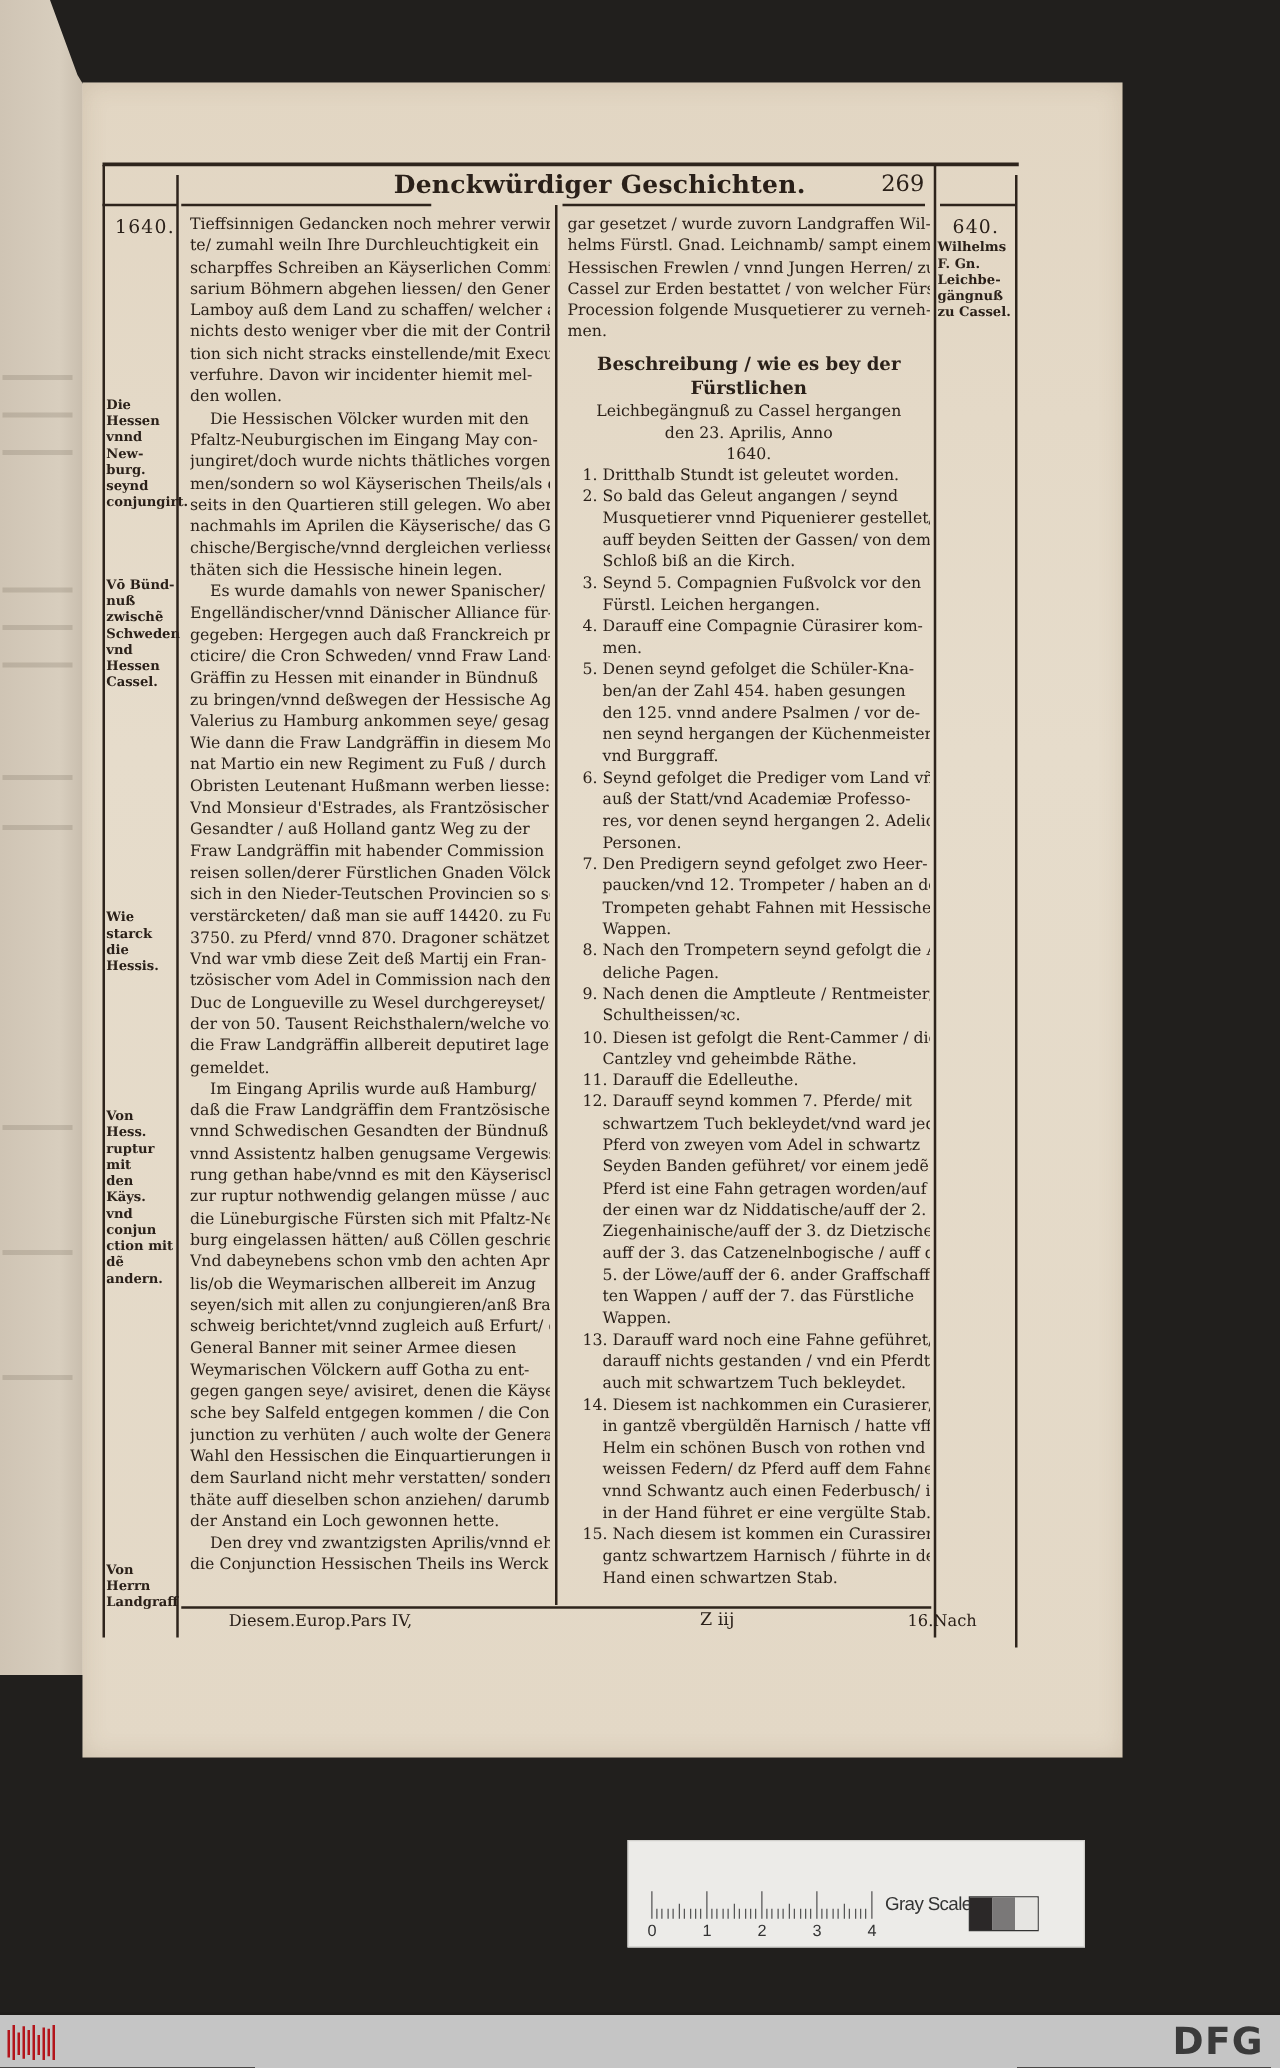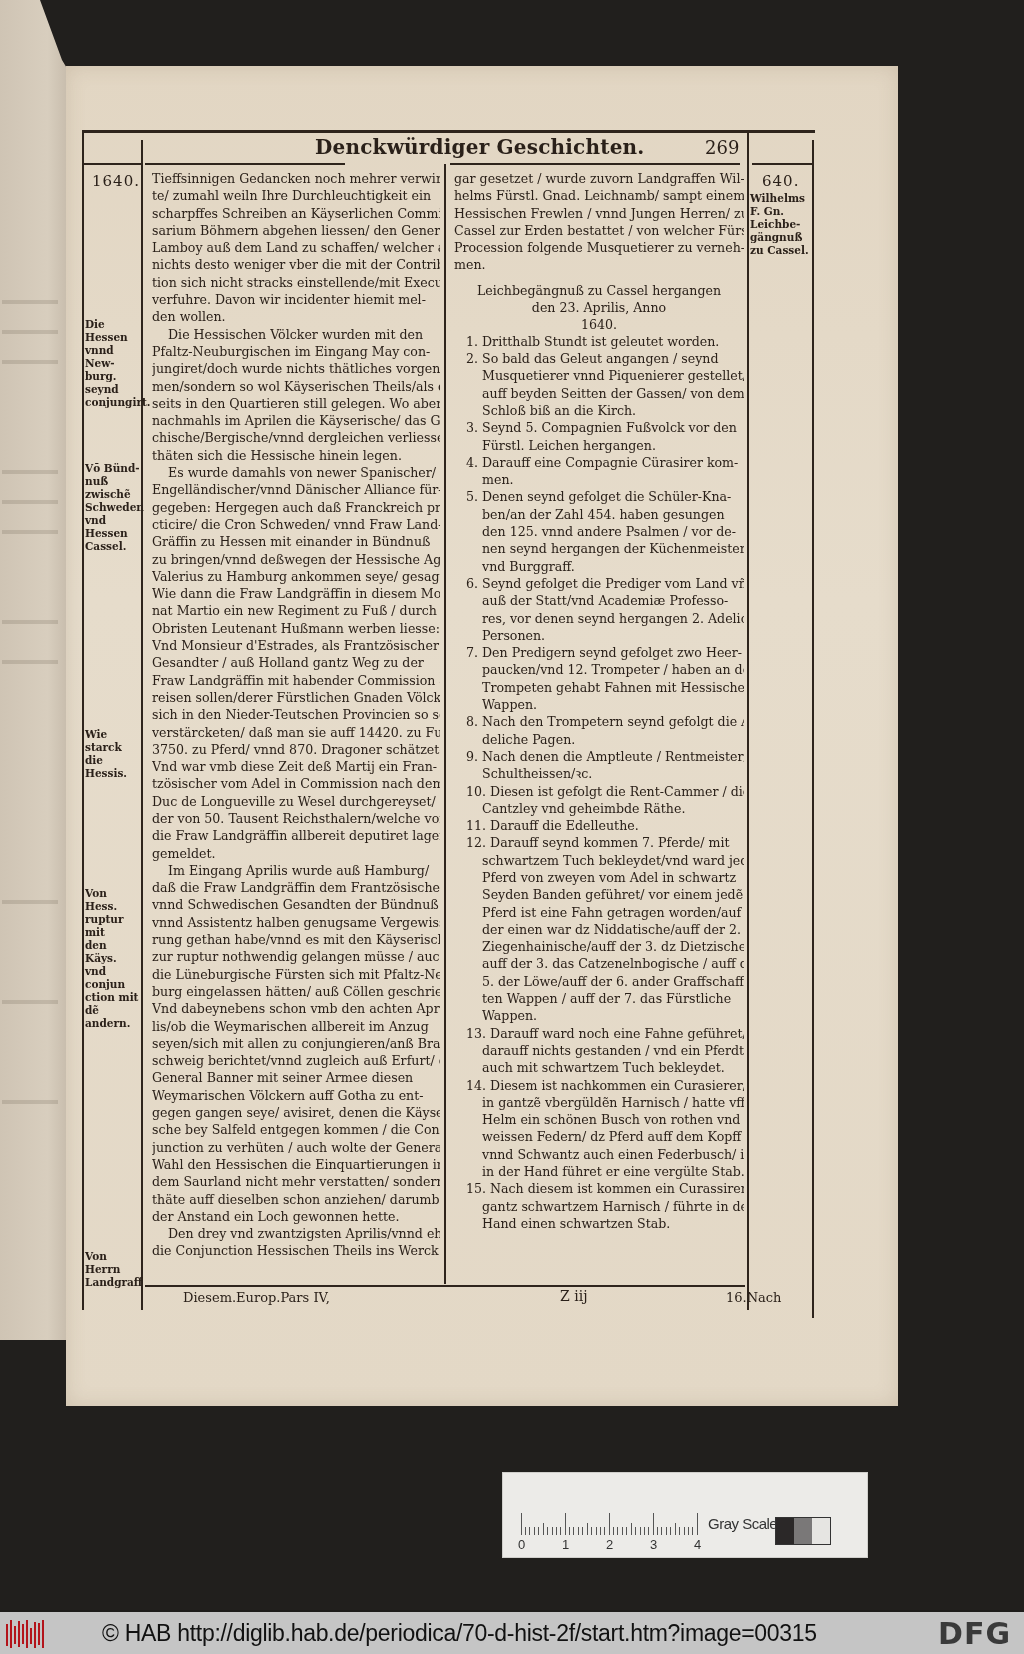--- a/index.html
+++ b/index.html
@@ -142,20 +142,21 @@
 </div>
 
 <div class="col-text" style="left:454px;top:170px;width:290px;">
   <span class="line">gar gesetzet / wurde zuvorn Landgraffen Wil-</span>
   <span class="line">helms Fürstl. Gnad. Leichnamb/ sampt einem</span>
   <span class="line">Hessischen Frewlen / vnnd Jungen Herren/ zu</span>
   <span class="line">Cassel zur Erden bestattet / von welcher Fürstl.</span>
   <span class="line">Procession folgende Musquetierer zu verneh-</span>
   <span class="line">men.</span>
   <div style="height:8px"></div>
+  <div class="sub-heading">Beschreibung / wie es bey der Fürstlichen</div>
   <div class="sub-center">Leichbegängnuß zu Cassel hergangen</div>
   <div class="sub-center">den 23. Aprilis, Anno</div>
   <div class="sub-center">1640.</div>
   <div style="padding-left:12px">
     <span class="list-item" style="white-space:pre">1. Dritthalb Stundt ist geleutet worden.</span>
     <span class="list-item" style="white-space:pre">2. So bald das Geleut angangen / seynd</span>
     <span class="list-item" style="white-space:pre">    Musquetierer vnnd Piquenierer gestellet/</span>
     <span class="list-item" style="white-space:pre">    auff beyden Seitten der Gassen/ von dem</span>
     <span class="list-item" style="white-space:pre">    Schloß biß an die Kirch.</span>
     <span class="list-item" style="white-space:pre">3. Seynd 5. Compagnien Fußvolck vor den</span>
@@ -192,21 +193,21 @@
     <span class="list-item" style="white-space:pre">    auff der 3. das Catzenelnbogische / auff der</span>
     <span class="list-item" style="white-space:pre">    5. der Löwe/auff der 6. ander Graffschaff-</span>
     <span class="list-item" style="white-space:pre">    ten Wappen / auff der 7. das Fürstliche</span>
     <span class="list-item" style="white-space:pre">    Wappen.</span>
     <span class="list-item" style="white-space:pre">13. Darauff ward noch eine Fahne geführet/</span>
     <span class="list-item" style="white-space:pre">    darauff nichts gestanden / vnd ein Pferdt</span>
     <span class="list-item" style="white-space:pre">    auch mit schwartzem Tuch bekleydet.</span>
     <span class="list-item" style="white-space:pre">14. Diesem ist nachkommen ein Curasierer/</span>
     <span class="list-item" style="white-space:pre">    in gantzẽ vbergüldẽn Harnisch / hatte vff m</span>
     <span class="list-item" style="white-space:pre">    Helm ein schönen Busch von rothen vnd</span>
-    <span class="list-item" style="white-space:pre">    weissen Federn/ dz Pferd auff dem Kopff</span>
+    <span class="list-item" style="white-space:pre">    weissen Federn/ dz Pferd auff dem Fahne</span>
     <span class="list-item" style="white-space:pre">    vnnd Schwantz auch einen Federbusch/ in</span>
     <span class="list-item" style="white-space:pre">    in der Hand führet er eine vergülte Stab.</span>
     <span class="list-item" style="white-space:pre">15. Nach diesem ist kommen ein Curassirer/ in</span>
     <span class="list-item" style="white-space:pre">    gantz schwartzem Harnisch / führte in der</span>
     <span class="list-item" style="white-space:pre">    Hand einen schwartzen Stab.</span>
   </div>
 </div>
 
 <div class="marg" style="left:85px;top:318px;width:56px;">
   <div>Die Hessen</div>
@@ -313,15 +314,14 @@
       <i style="left:4px;height:28px"></i>
       <i style="left:8px;height:18px;top:6px"></i>
       <i style="left:12px;height:26px;top:1px"></i>
       <i style="left:16px;height:20px;top:4px"></i>
       <i style="left:20px;height:28px"></i>
       <i style="left:24px;height:16px;top:8px"></i>
       <i style="left:28px;height:26px;top:2px"></i>
       <i style="left:32px;height:22px;top:3px"></i>
       <i style="left:36px;height:28px"></i>
   </div>
-  <div class="url-text">© HAB http://diglib.hab.de/periodica/70-d-hist-2f/start.htm?image=00315</div>
   <div class="dfg">DFG</div>
 </div>
 
 </body></html>

